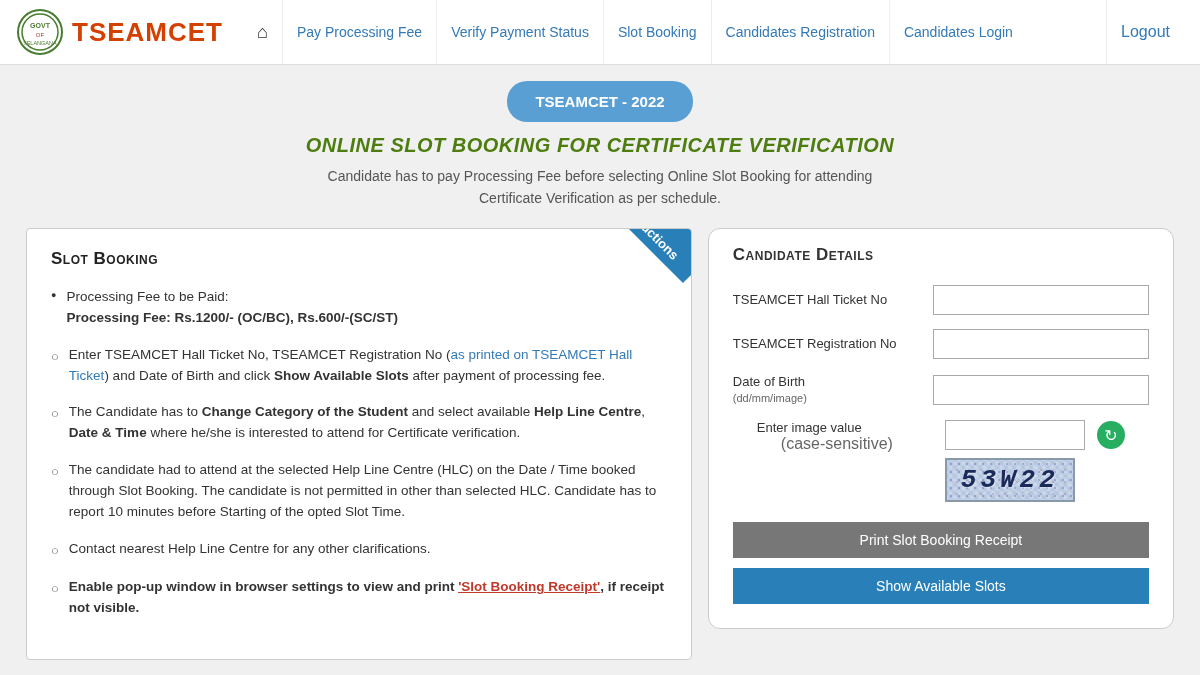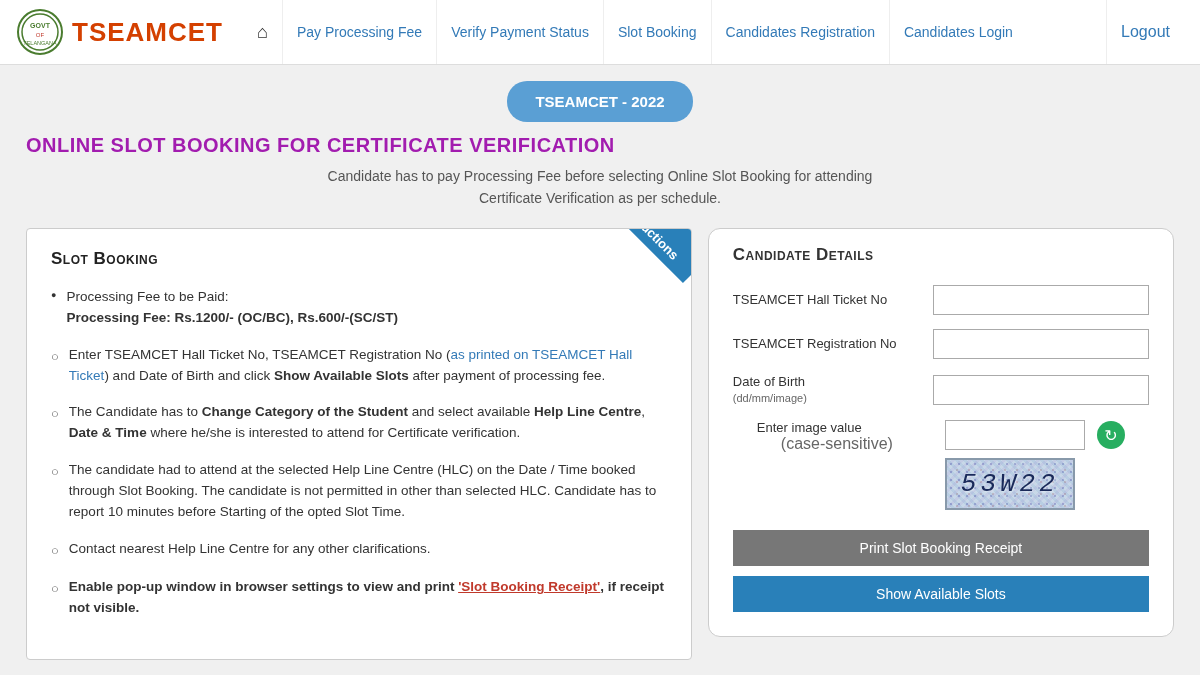--- a/index.html
+++ b/index.html
@@ -78,26 +78,27 @@
     .year-badge {
       background: #5a9fd4;
       color: #fff;
       font-size: 15px;
       font-weight: bold;
       padding: 12px 28px;
       border-radius: 20px;
       display: inline-block;
     }
     .page-title {
-      text-align: left;
-      color: #a21caf;
+      text-align: center;
+      color: #4d7c0f;
       font-size: 20px;
       font-weight: bold;
       letter-spacing: 0.5px;
       margin-bottom: 8px;
+      font-style: italic;
     }
     .page-subtitle {
       text-align: center;
       color: #555;
       font-size: 14px;
       line-height: 1.6;
       margin-bottom: 18px;
     }
 
     
@@ -258,28 +259,28 @@
       border-radius: 50%;
       display: flex;
       align-items: center;
       justify-content: center;
       color: #fff;
       font-size: 16px;
       cursor: pointer;
     }
     .captcha-image {
       width: 130px;
-      height: 52px;
+      height: 44px;
       background: #c8d8e8;
       border: 2px solid #8899aa;
       display: flex;
       align-items: center;
       justify-content: center;
       font-size: 26px;
-      font-weight: normal;
+      font-weight: bold;
       color: #1a2a4a;
       font-family: 'Courier New', monospace;
       letter-spacing: 4px;
       background-image:
         repeating-linear-gradient(45deg, transparent, transparent 3px, rgba(100,150,200,0.15) 3px, rgba(100,150,200,0.15) 6px),
         repeating-linear-gradient(-45deg, transparent, transparent 3px, rgba(150,100,200,0.1) 3px, rgba(150,100,200,0.1) 6px);
       position: relative;
       overflow: hidden;
     }
     .captcha-noise {

